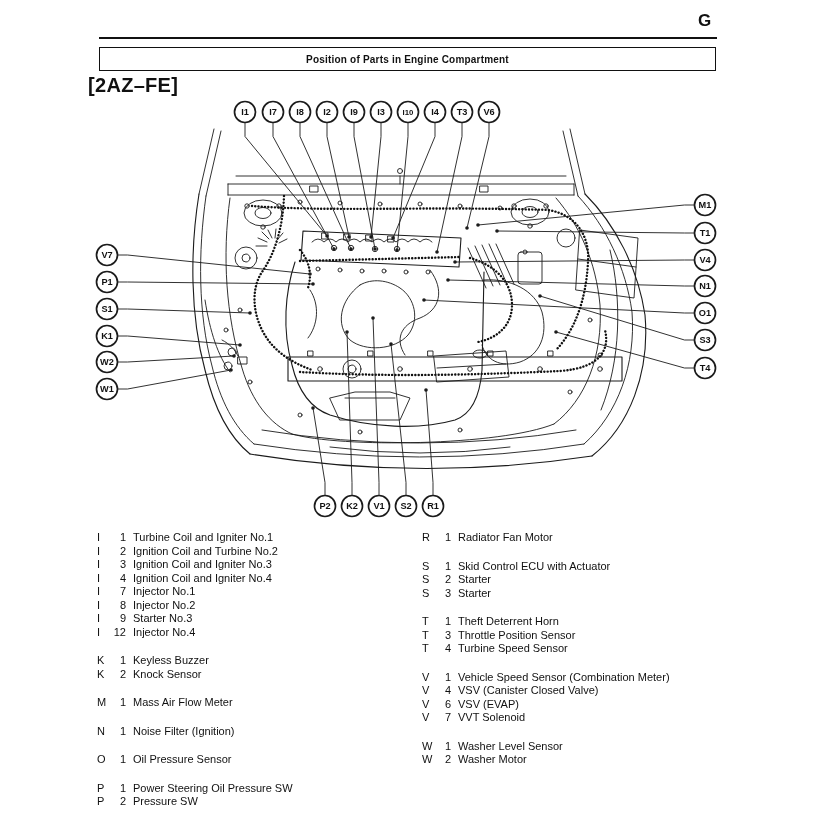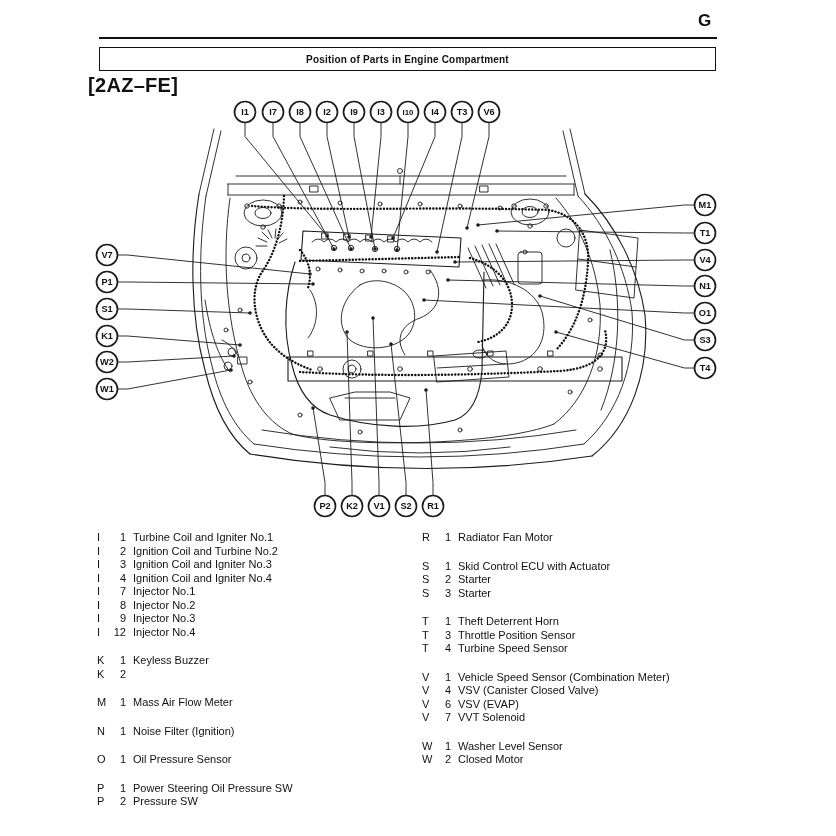--- a/index.html
+++ b/index.html
@@ -364,37 +364,38 @@
           <span class="legend-desc">Injector No.1</span>
         </div>
         <div class="legend-row">
           <span class="legend-letter">I</span>
           <span class="legend-num">8</span>
           <span class="legend-desc">Injector No.2</span>
         </div>
         <div class="legend-row">
           <span class="legend-letter">I</span>
           <span class="legend-num">9</span>
-          <span class="legend-desc">Injector No.3</span>
+          <span class="legend-desc">Starter No.3</span>
         </div>
         <div class="legend-row">
           <span class="legend-letter">I</span>
           <span class="legend-num">12</span>
           <span class="legend-desc">Injector No.4</span>
         </div>
       </div>
       <div class="legend-group">
         <div class="legend-row">
           <span class="legend-letter">K</span>
           <span class="legend-num">1</span>
           <span class="legend-desc">Keyless Buzzer</span>
         </div>
         <div class="legend-row">
           <span class="legend-letter">K</span>
           <span class="legend-num">2</span>
+          <span class="legend-desc">Knock Sensor</span>
         </div>
       </div>
       <div class="legend-group">
         <div class="legend-row">
           <span class="legend-letter">M</span>
           <span class="legend-num">1</span>
           <span class="legend-desc">Mass Air Flow Meter</span>
         </div>
       </div>
       <div class="legend-group">
@@ -490,18 +491,18 @@
       </div>
       <div class="legend-group">
         <div class="legend-row">
           <span class="legend-letter">W</span>
           <span class="legend-num">1</span>
           <span class="legend-desc">Washer Level Sensor</span>
         </div>
         <div class="legend-row">
           <span class="legend-letter">W</span>
           <span class="legend-num">2</span>
-          <span class="legend-desc">Closed Motor</span>
+          <span class="legend-desc">Washer Motor</span>
         </div>
       </div>
     </div>
 
 </div>
 
 </body></html>

